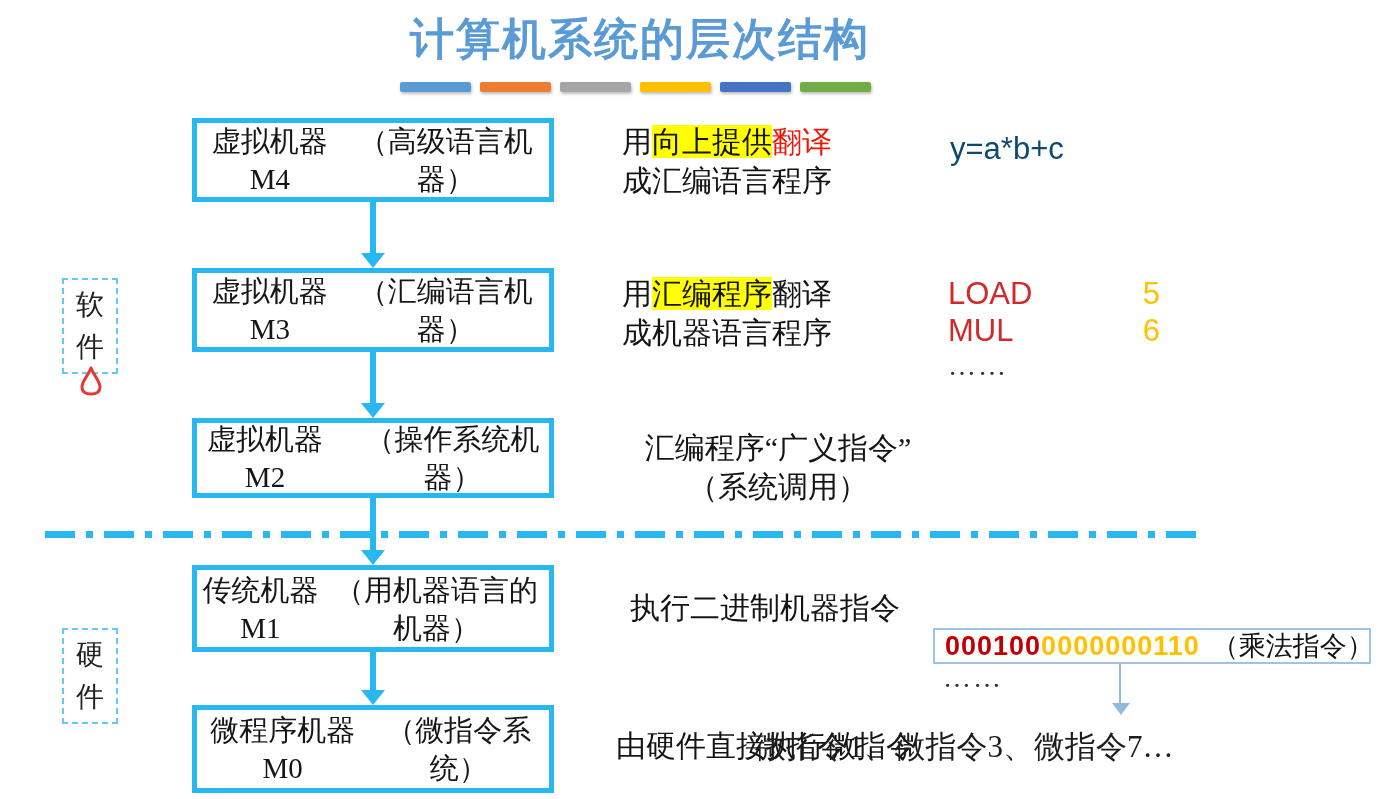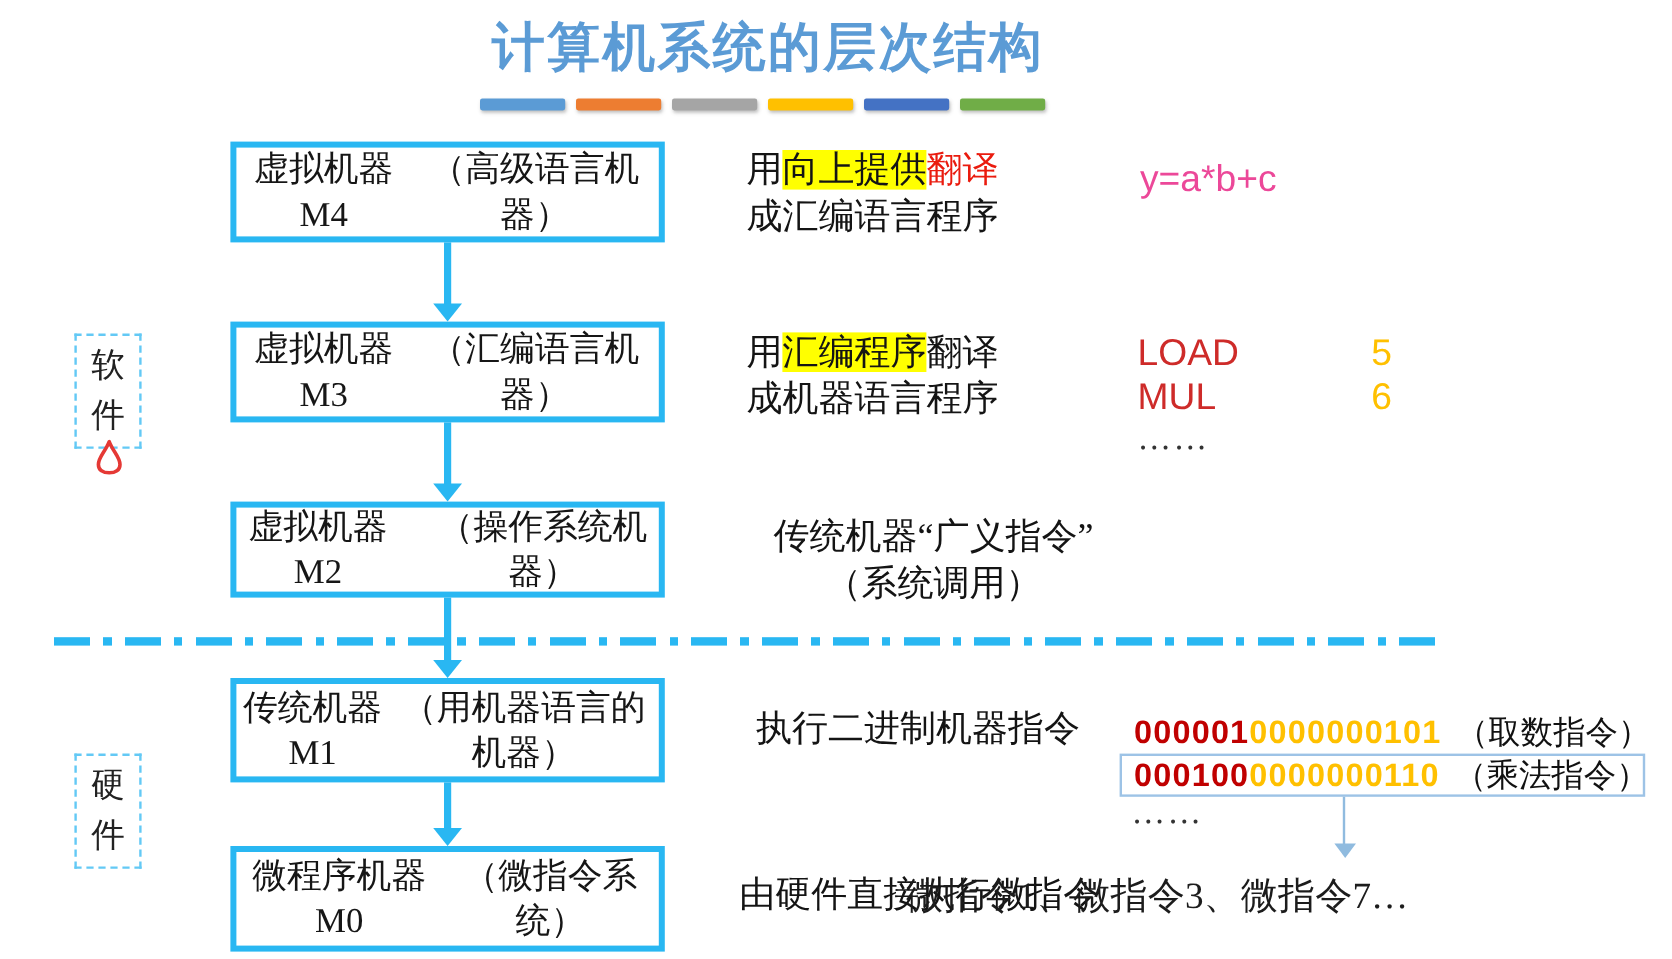--- a/index.html
+++ b/index.html
@@ -52,21 +52,21 @@
   .mid-m4 { left:622px; top:122px; }
   .mid-m3 { left:622px; top:274px; }
   .mid-m2 { left:606px; top:428px; width:344px; text-align:center; }
   .mid-m1 { left:630px; top:588px; }
   .mid-m0 { left:616px; top:726px; }
   .hl  { background:#FFFF00; }
   .redtxt { color:#EA1B0E; }
 
   
   .sans { font-family:"Liberation Sans","DejaVu Sans",sans-serif; }
-  .expr { position:absolute; left:950px; top:131px; font-size:31px; color:#ec4899; }
+  .expr { position:absolute; left:950px; top:131px; font-size:31px; color:#0c4a6e; }
   .asm-row { position:absolute; left:948px; width:212px; display:flex; justify-content:space-between;
              font-size:31px; }
   .asm-op  { color:#CE2B29; }
   .asm-val { color:#FFC000; }
   .asm-1 { top:276px; }
   .asm-2 { top:313px; }
   .dots { position:absolute; font-size:28px; color:#333; letter-spacing:2px; }
   .dots-1 { left:948px; top:350px; }
   .dots-2 { left:943px; top:662px; }
 
@@ -149,42 +149,39 @@
     <div><span>用</span><span class="hl">向上提供</span><span class="redtxt">翻译</span></div>
     <div>成汇编语言程序</div>
   </div>
 
   <div class="mid mid-m3">
     <div><span>用</span><span class="hl">汇编程序</span><span>翻译</span></div>
     <div>成机器语言程序</div>
   </div>
 
   <div class="mid mid-m2">
-    <div>传统机器“广义指令”</div>
+    <div>汇编程序“广义指令”</div>
     <div>（系统调用）</div>
   </div>
 
   <div class="mid mid-m1">执行二进制机器指令</div>
   <div class="mid mid-m0">由硬件直接执行微指令</div>
 
   <div class="expr sans">y=a*b+c</div>
 
   <div class="asm-row sans asm-1">
     <span class="asm-op">LOAD</span>
     <span class="asm-val">5</span>
   </div>
   <div class="asm-row sans asm-2">
     <span class="asm-op">MUL</span>
     <span class="asm-val">6</span>
   </div>
   <div class="dots dots-1">……</div>
 
-  <div class="bin bin-1 sans">
-    <span class="bin-op">000001</span><span class="bin-val">0000000101</span><span class="bin-label">（取数指令）</span>
-  </div>
   <div class="bin-box sans">
     <span class="bin-op">000100</span>
       <span class="bin-val">0000000110</span>
       <span class="bin-label">（乘法指令）</span>
   </div>
   <div class="dots dots-2">……</div>
 
   <div class="conn-stem"></div>
   <div class="conn-head"></div>
 

